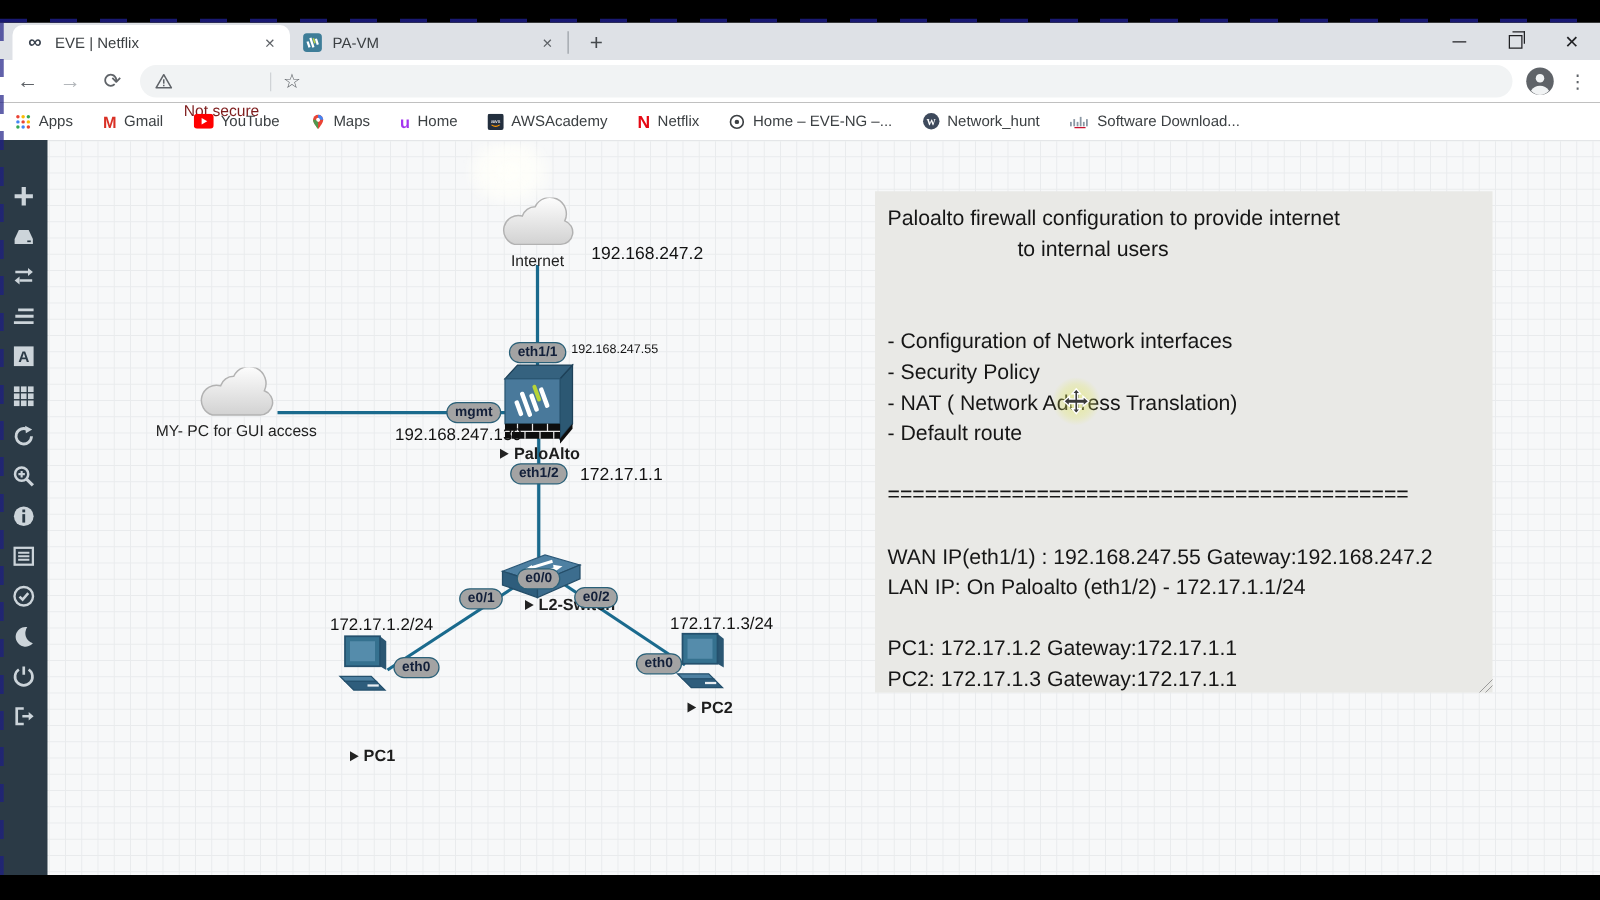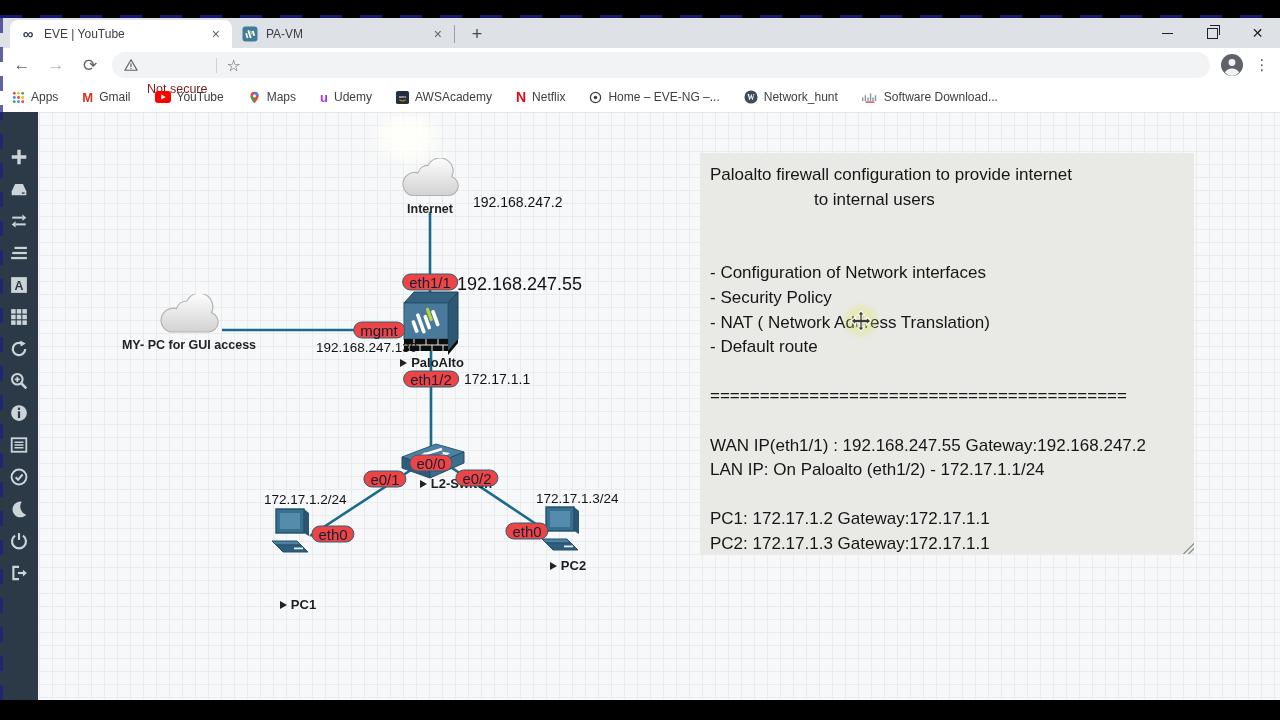--- a/index.html
+++ b/index.html
@@ -55,27 +55,27 @@
   .workspace{position:absolute;top:112px;left:0;width:1280px;height:588px;}
   .canvas{position:absolute;inset:0;background-color:#f7f8f9;
      background-image:linear-gradient(#e9ebed 1px,transparent 1px),linear-gradient(90deg,#e9ebed 1px,transparent 1px);
      background-size:13px 13px;}
   .sidebar{position:absolute;left:0;top:0;width:38px;height:588px;background:#2b3a46;z-index:20;
            display:flex;flex-direction:column;align-items:center;padding-top:36px;gap:14px;box-sizing:border-box;}
   .sidebar svg{width:18px;height:18px;flex:none;}
 
   .links{position:absolute;left:0;top:0;z-index:1;pointer-events:none;}
   .node{position:absolute;z-index:3;}
-  .pill{position:absolute;z-index:5;transform:translate(-50%,-50%);background:#ef4444;border:1.7px solid #2a6078;
-        border-radius:9px;font-size:15px;font-weight:400;color:#13203a;padding:1px 6px;line-height:13px;white-space:nowrap;}
+  .pill{position:absolute;z-index:5;transform:translate(-50%,-50%);background:#a3a3a3;border:1.7px solid #2a6078;
+        border-radius:9px;font-size:11px;font-weight:700;color:#13203a;padding:1px 6px;line-height:13px;white-space:nowrap;}
   .iptext{position:absolute;z-index:4;font-size:13.5px;color:#121212;white-space:nowrap;}
   .nlabel{position:absolute;z-index:4;font-size:13px;font-weight:600;color:#1d1d1d;display:flex;
           align-items:center;justify-content:center;gap:4px;white-space:nowrap;}
   .tri{width:0;height:0;border-left:7px solid #222;border-top:4.5px solid transparent;border-bottom:4.5px solid transparent;}
-  .cloudlabel{position:absolute;z-index:4;font-size:12.5px;font-weight:700;color:#222;text-align:center;white-space:nowrap;}
+  .cloudlabel{position:absolute;z-index:4;font-size:12.5px;font-weight:400;color:#222;text-align:center;white-space:nowrap;}
 
   .notes{position:absolute;left:700px;top:41px;width:494px;height:401px;background:#e9e9e6;z-index:6;
          box-sizing:border-box;padding:10px 8px 0 10px;font-size:17px;line-height:24.6px;color:#161616;
          white-space:pre-wrap;overflow:hidden;}
   .grip{position:absolute;right:1px;bottom:1px;width:11px;height:11px;z-index:7;
         background:linear-gradient(135deg,transparent 0 50%,#9a9a9a 50% 56%,transparent 56% 72%,#9a9a9a 72% 78%,transparent 78%);}
 
   .smudge{position:absolute;left:372px;top:2px;width:70px;height:52px;z-index:2;filter:blur(2px);
           background:radial-gradient(ellipse at 50% 45%,rgba(255,255,250,.97) 0%,rgba(255,255,250,.75) 45%,rgba(255,255,250,0) 75%);}
   .cursor-wrap{position:absolute;left:842px;top:190px;width:38px;height:38px;z-index:9;
@@ -87,21 +87,21 @@
 
 <div class="stage">
   <div class="bar-top"></div>
   <div class="dash-top"></div>
   <div class="dash-left"></div>
 
   <div class="chrome">
     <div class="tabstrip">
       <div class="tab active">
         <span class="favicon eve">∞</span>
-        <span class="tab-title">EVE | YouTube</span>
+        <span class="tab-title">EVE | Netflix</span>
         <span class="tab-close">×</span>
       </div>
       <div class="tab">
         <span class="favicon">
           <svg viewBox="0 0 16 16" width="16" height="16">
               <rect x="0.5" y="0.5" width="15" height="15" rx="3" fill="#3e7d98"></rect>
               <g transform="rotate(-18 8 8)">
                 <rect x="3.6" y="6" width="1.8" height="5" fill="#fff"></rect>
                 <rect x="6.6" y="4" width="1.8" height="8" fill="#fff"></rect>
                 <rect x="10.6" y="6" width="1.8" height="5" fill="#fff"></rect>
@@ -181,21 +181,21 @@
         <svg viewBox="0 0 16 16" width="13" height="13">
             <path d="M8 1 a5 5 0 0 1 5 5 c0 3.4 -5 9 -5 9 s-5 -5.6 -5 -9 a5 5 0 0 1 5 -5z" fill="#ea4335"></path>
             <circle cx="8" cy="6" r="2" fill="#fff"></circle>
             <path d="M8 1 a5 5 0 0 1 5 5 l-3.2 0 A2 2 0 0 0 8 4z" fill="#4285f4"></path>
             <path d="M3 6 c0 3.4 5 9 5 9 l0 -7 A2 2 0 0 1 6 6z" fill="#34a853" opacity=".85"></path>
           </svg>
         <span>Maps</span>
       </div>
       <div class="bm">
         <span class="udemy-u">u</span>
-        <span>Udemy</span>
+        <span>Home</span>
       </div>
       <div class="bm">
         <svg viewBox="0 0 14 14" width="13" height="13">
             <rect width="14" height="14" rx="2" fill="#232f3e"></rect>
             <text x="7" y="7.6" font-size="4.6" fill="#fff" text-anchor="middle" font-family="sans-serif">aws</text>
             <path d="M3.5 9.6 Q7 12 10.5 9.6" stroke="#ff9900" stroke-width="1" fill="none"></path>
           </svg>
         <span>AWSAcademy</span>
       </div>
       <div class="bm">
@@ -425,21 +425,21 @@
 
     <div class="pill" style="left:430px;top:170px;">eth1/1</div>
     <div class="pill" style="left:379px;top:218px;">mgmt</div>
     <div class="pill" style="left:431px;top:267px;">eth1/2</div>
     <div class="pill" style="left:431px;top:319px;margin-top:32px;">e0/0</div>
     <div class="pill" style="left:385px;top:367px;">e0/1</div>
     <div class="pill" style="left:477px;top:366px;">e0/2</div>
     <div class="pill" style="left:333px;top:422px;">eth0</div>
     <div class="pill" style="left:527px;top:419px;">eth0</div>
 
-    <div class="iptext" style="left:457px;top:162px;font-size:18px;">192.168.247.55</div>
+    <div class="iptext" style="left:457px;top:162px;font-size:10px;">192.168.247.55</div>
     <div class="iptext" style="left:316px;top:228px;">192.168.247.130</div>
     <div class="iptext" style="left:464px;top:259px;font-size:14px;">172.17.1.1</div>
 
     <div class="notes">Paloalto firewall configuration to provide internet
                       to internal users
 
 
 - Configuration of Network interfaces
 - Security Policy
 - NAT ( Network Address Translation)

